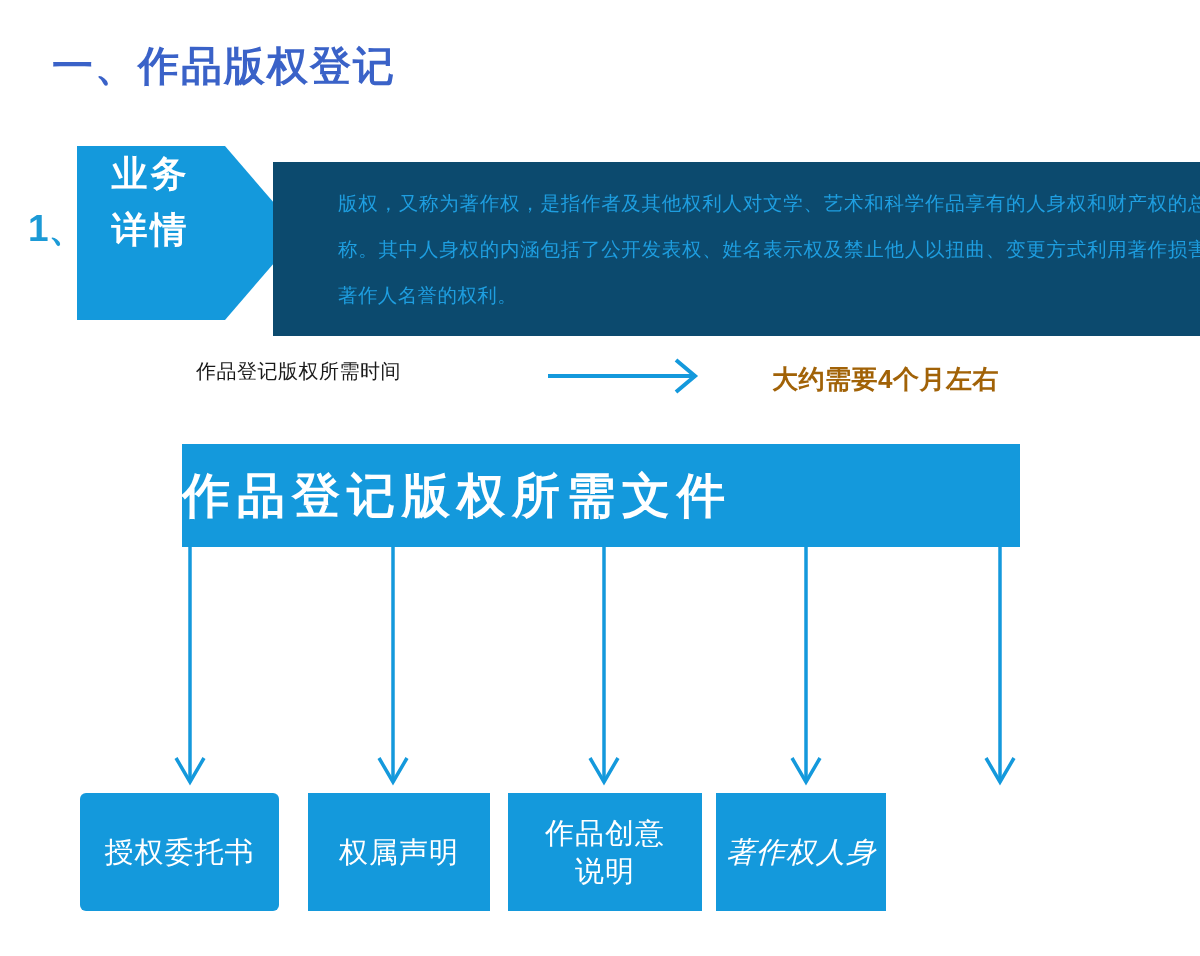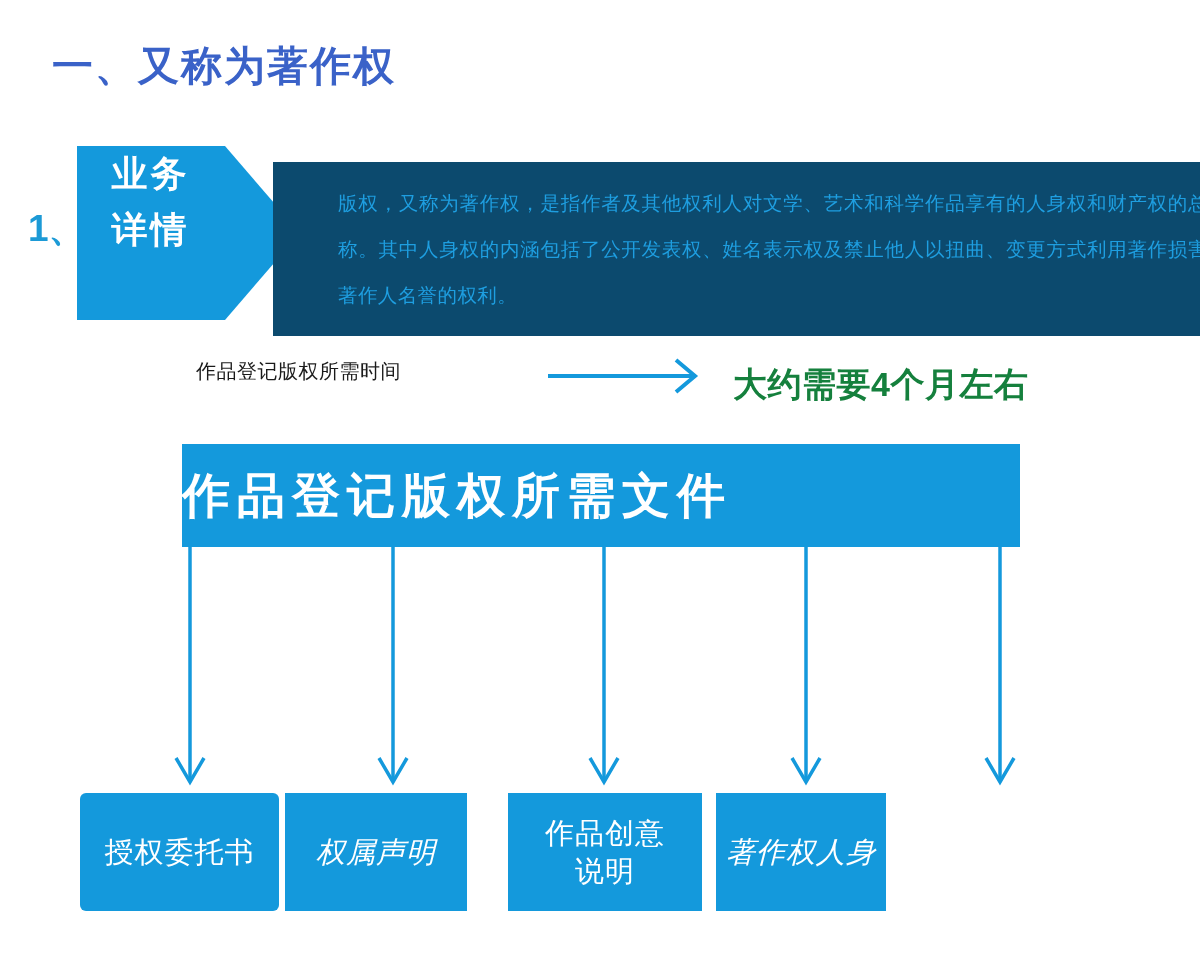--- a/index.html
+++ b/index.html
@@ -109,25 +109,25 @@
   }
   .time-arrow {
     position: absolute;
     left: 548px;
     top: 0px;
     width: 160px;
     height: 36px;
   }
   .time-value {
     position: absolute;
-    left: 733px;
+    left: 772px;
     top: 4px;
-    font-size: 34px;
-    font-weight: bold;
-    color: #15803d;
+    font-size: 26px;
+    font-weight: bold;
+    color: #a16207;
     white-space: nowrap;
     letter-spacing: 0.5px;
   }
 
   
   .docs-banner {
     position: absolute;
     left: 182px;
     top: 444px;
     width: 838px;
@@ -176,21 +176,21 @@
     line-height: 38px;
     letter-spacing: 1px;
     box-sizing: border-box;
     padding: 0 6px;
   }
   .doc-box-label { display: block; }
 </style>
 </head>
 <body>
 
-<div class="section-title">一、又称为著作权</div>
+<div class="section-title">一、作品版权登记</div>
 
 <div class="detail-row">
 
   <div class="detail-index">1、</div>
 
   <div class="detail-tag">
     <span class="detail-tag-line">业务</span>
     <span class="detail-tag-line">详情</span>
   </div>
 
@@ -237,21 +237,21 @@
     </g>
   </svg>
 </div>
 
 <div class="doc-boxes">
 
   <div class="doc-box" style="left:80px; width:199px;border-radius:6px;">
     <span class="doc-box-label">授权委托书</span>
   </div>
 
-  <div class="doc-box" style="left:285px; width:182px;font-style:italic;">
+  <div class="doc-box" style="left:308px; width:182px;">
     <span class="doc-box-label">权属声明</span>
   </div>
 
   <div class="doc-box" style="left:508px; width:194px;">
     <span>
       <span class="doc-box-label">作品创意</span>
       <span class="doc-box-label">说明</span>
     </span>
   </div>
 

